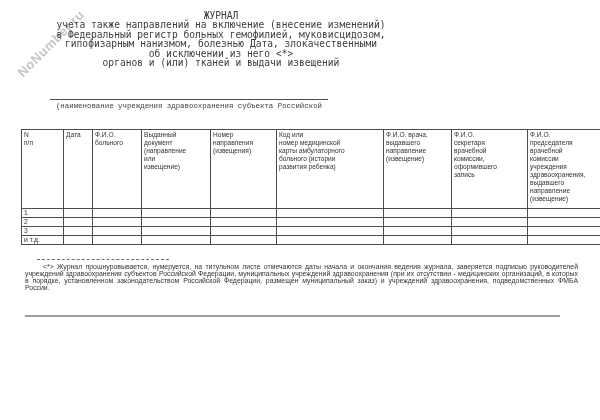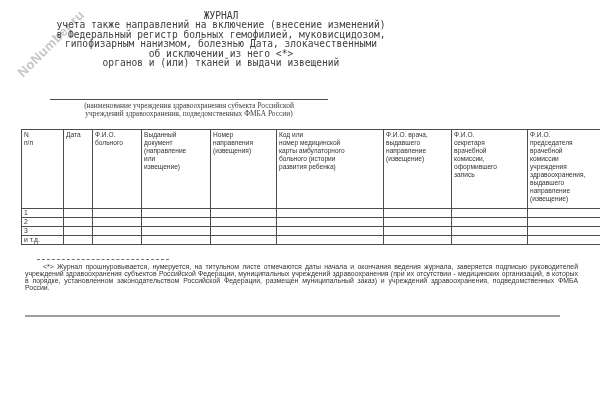--- a/index.html
+++ b/index.html
@@ -40,21 +40,21 @@
   }
   .doc-title div { white-space: nowrap; }
   .institution {
     position: absolute;
     left: 50px;
     top: 99px;
     width: 278px;
     border-top: 1px solid #4d4d4d;
     padding-top: 2px;
     text-align: center;
-    font-family: Liberation Serif, serif;
+    font-family: Liberation Mono, monospace;
     font-size: 7.4px;
     line-height: 8.4px;
     color: #3d3d3d;
   }
   table.journal-table {
     position: absolute;
     left: 21px;
     top: 129px;
     width: 558px;
     border-collapse: collapse;
@@ -121,21 +121,20 @@
       <div>ЖУРНАЛ</div>
       <div>учета также направлений на включение (внесение изменений)</div>
       <div>в Федеральный регистр больных гемофилией, муковисцидозом,</div>
       <div>гипофизарным нанизмом, болезнью Дата, злокачественными</div>
       <div>об исключении из него &lt;*&gt;</div>
       <div>органов и (или) тканей и выдачи извещений</div>
     </div>
 
   <div class="institution">
       <div>(наименование учреждения здравоохранения субъекта Российской</div>
-      <div>учреждений здравоохранения, подведомственных ФМБА России)</div>
     </div>
 
   <table class="journal-table">
     <thead>
       <tr>
           <th style="width: 37px;">N
 п/п</th>
           <th style="width: 24px;">Дата</th>
           <th style="width: 44px;">Ф.И.О.
 больного</th>

